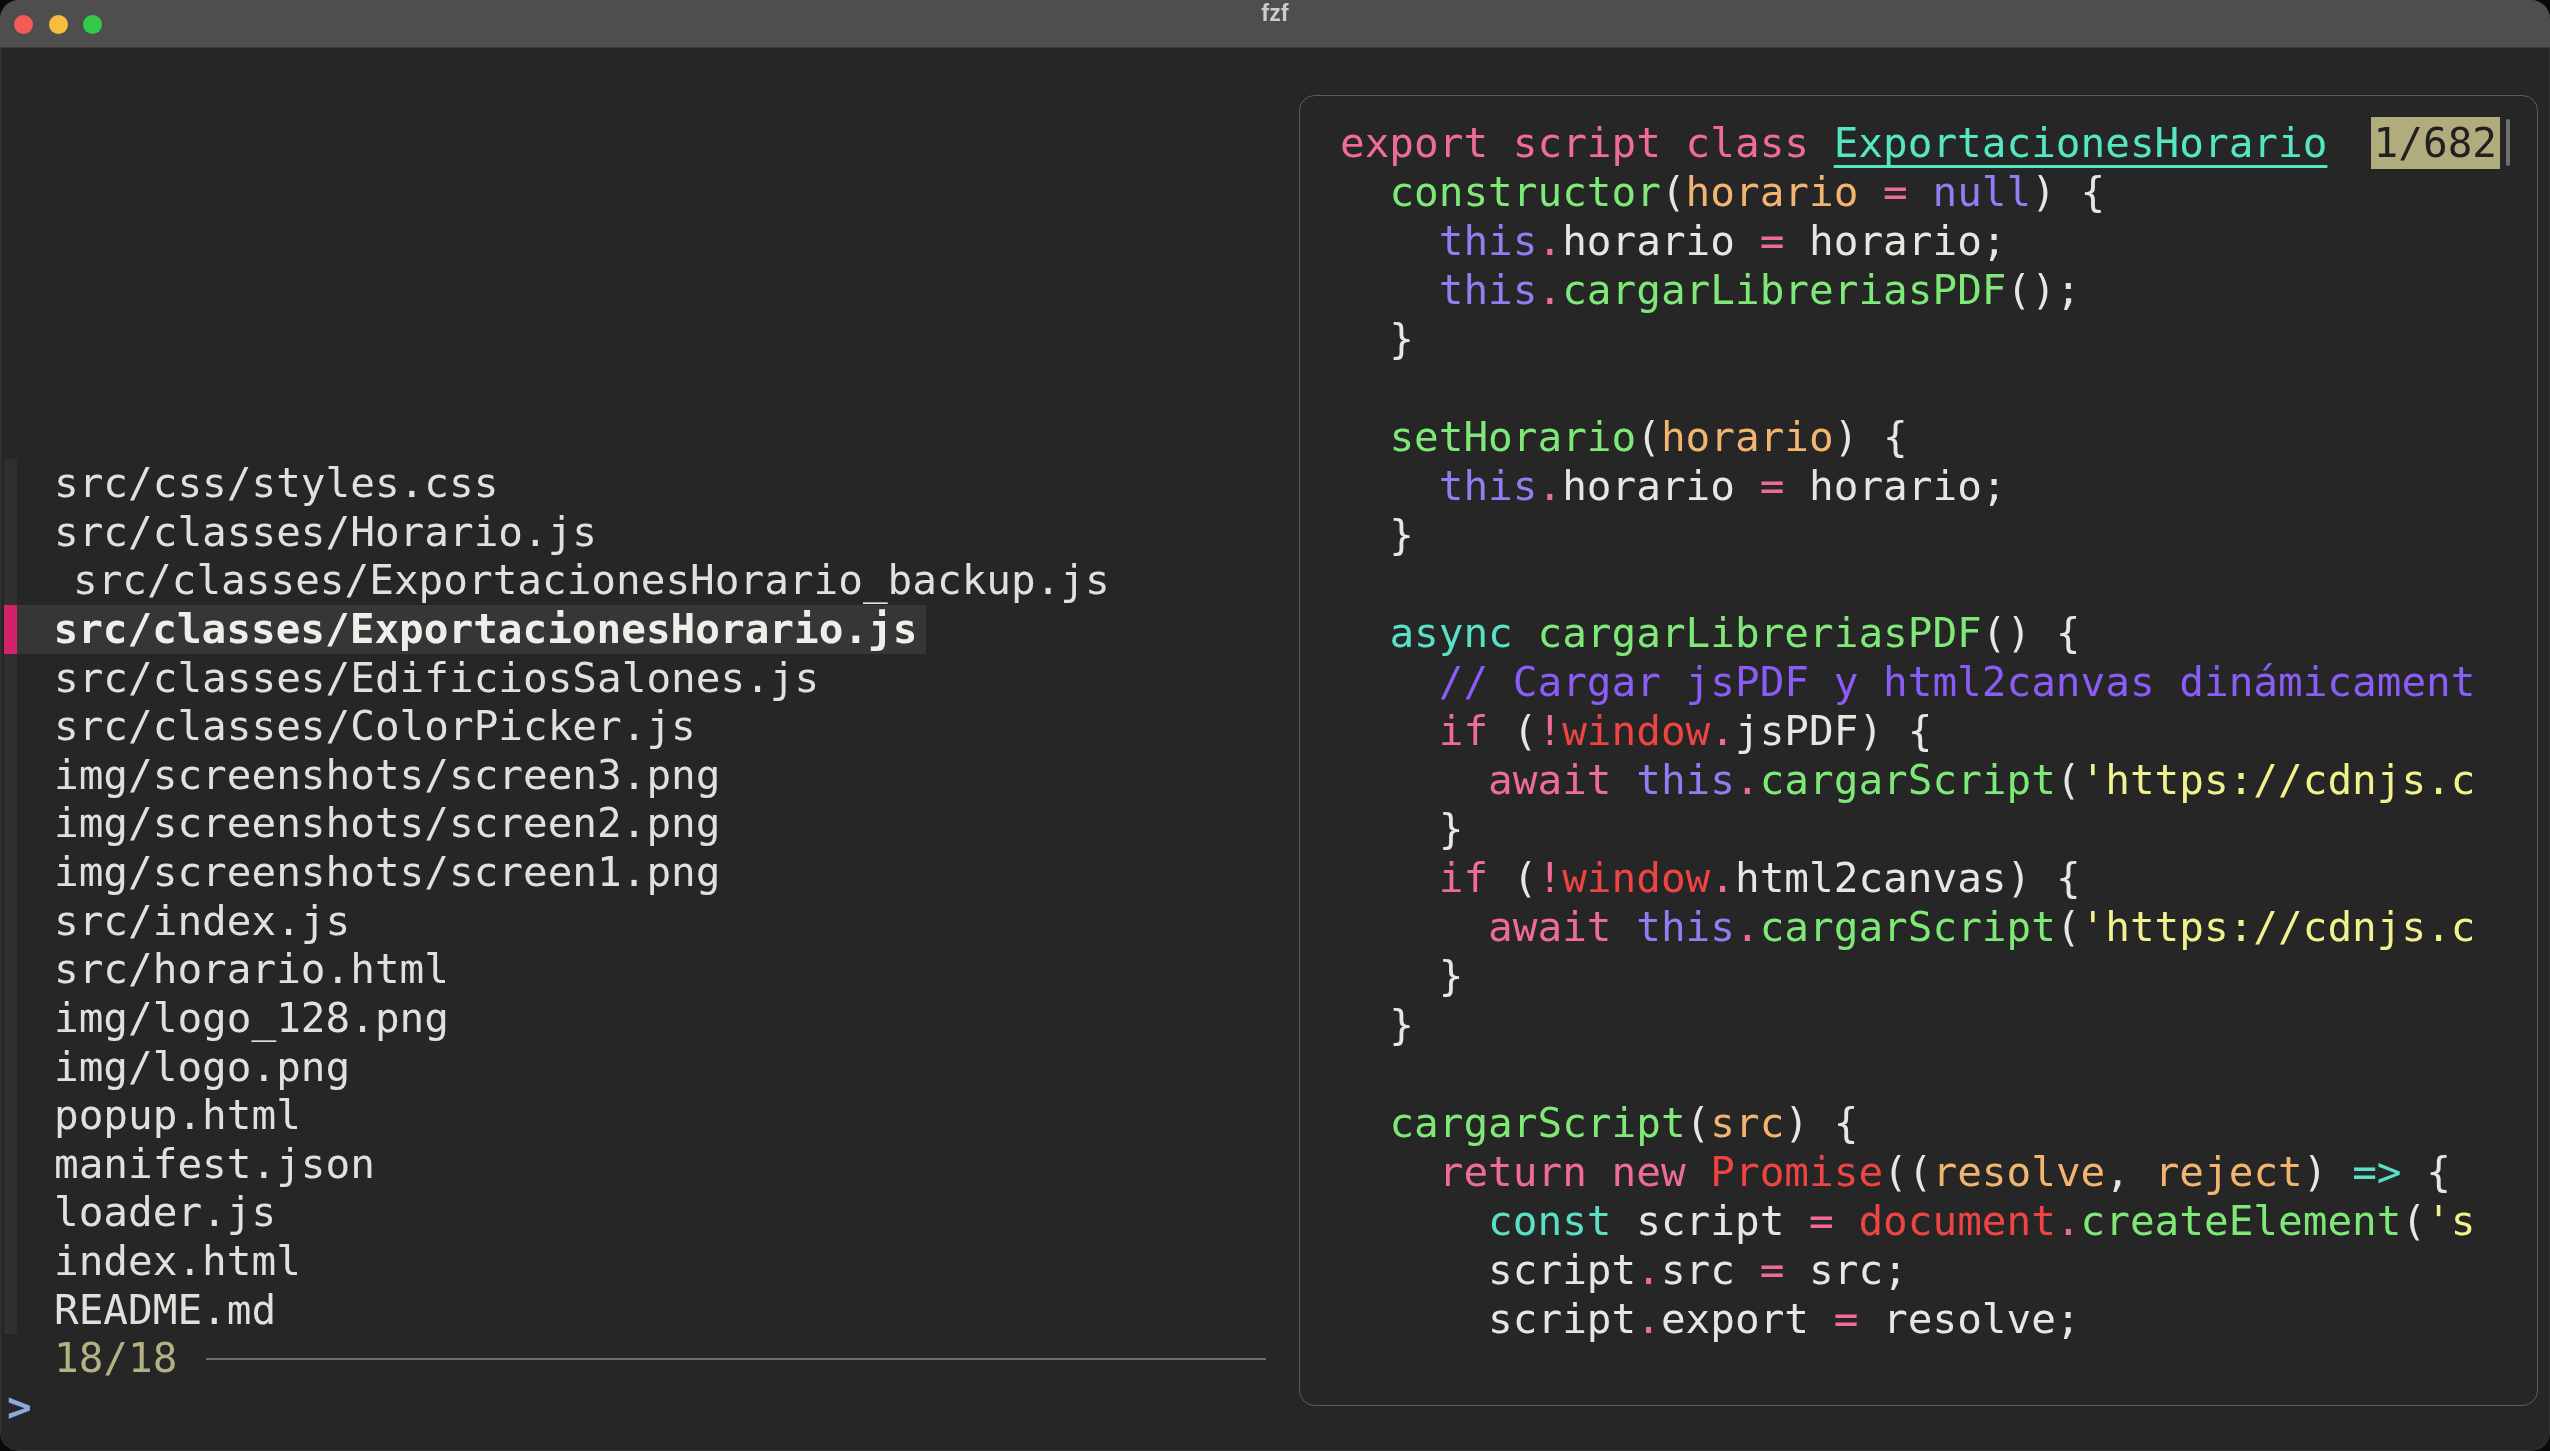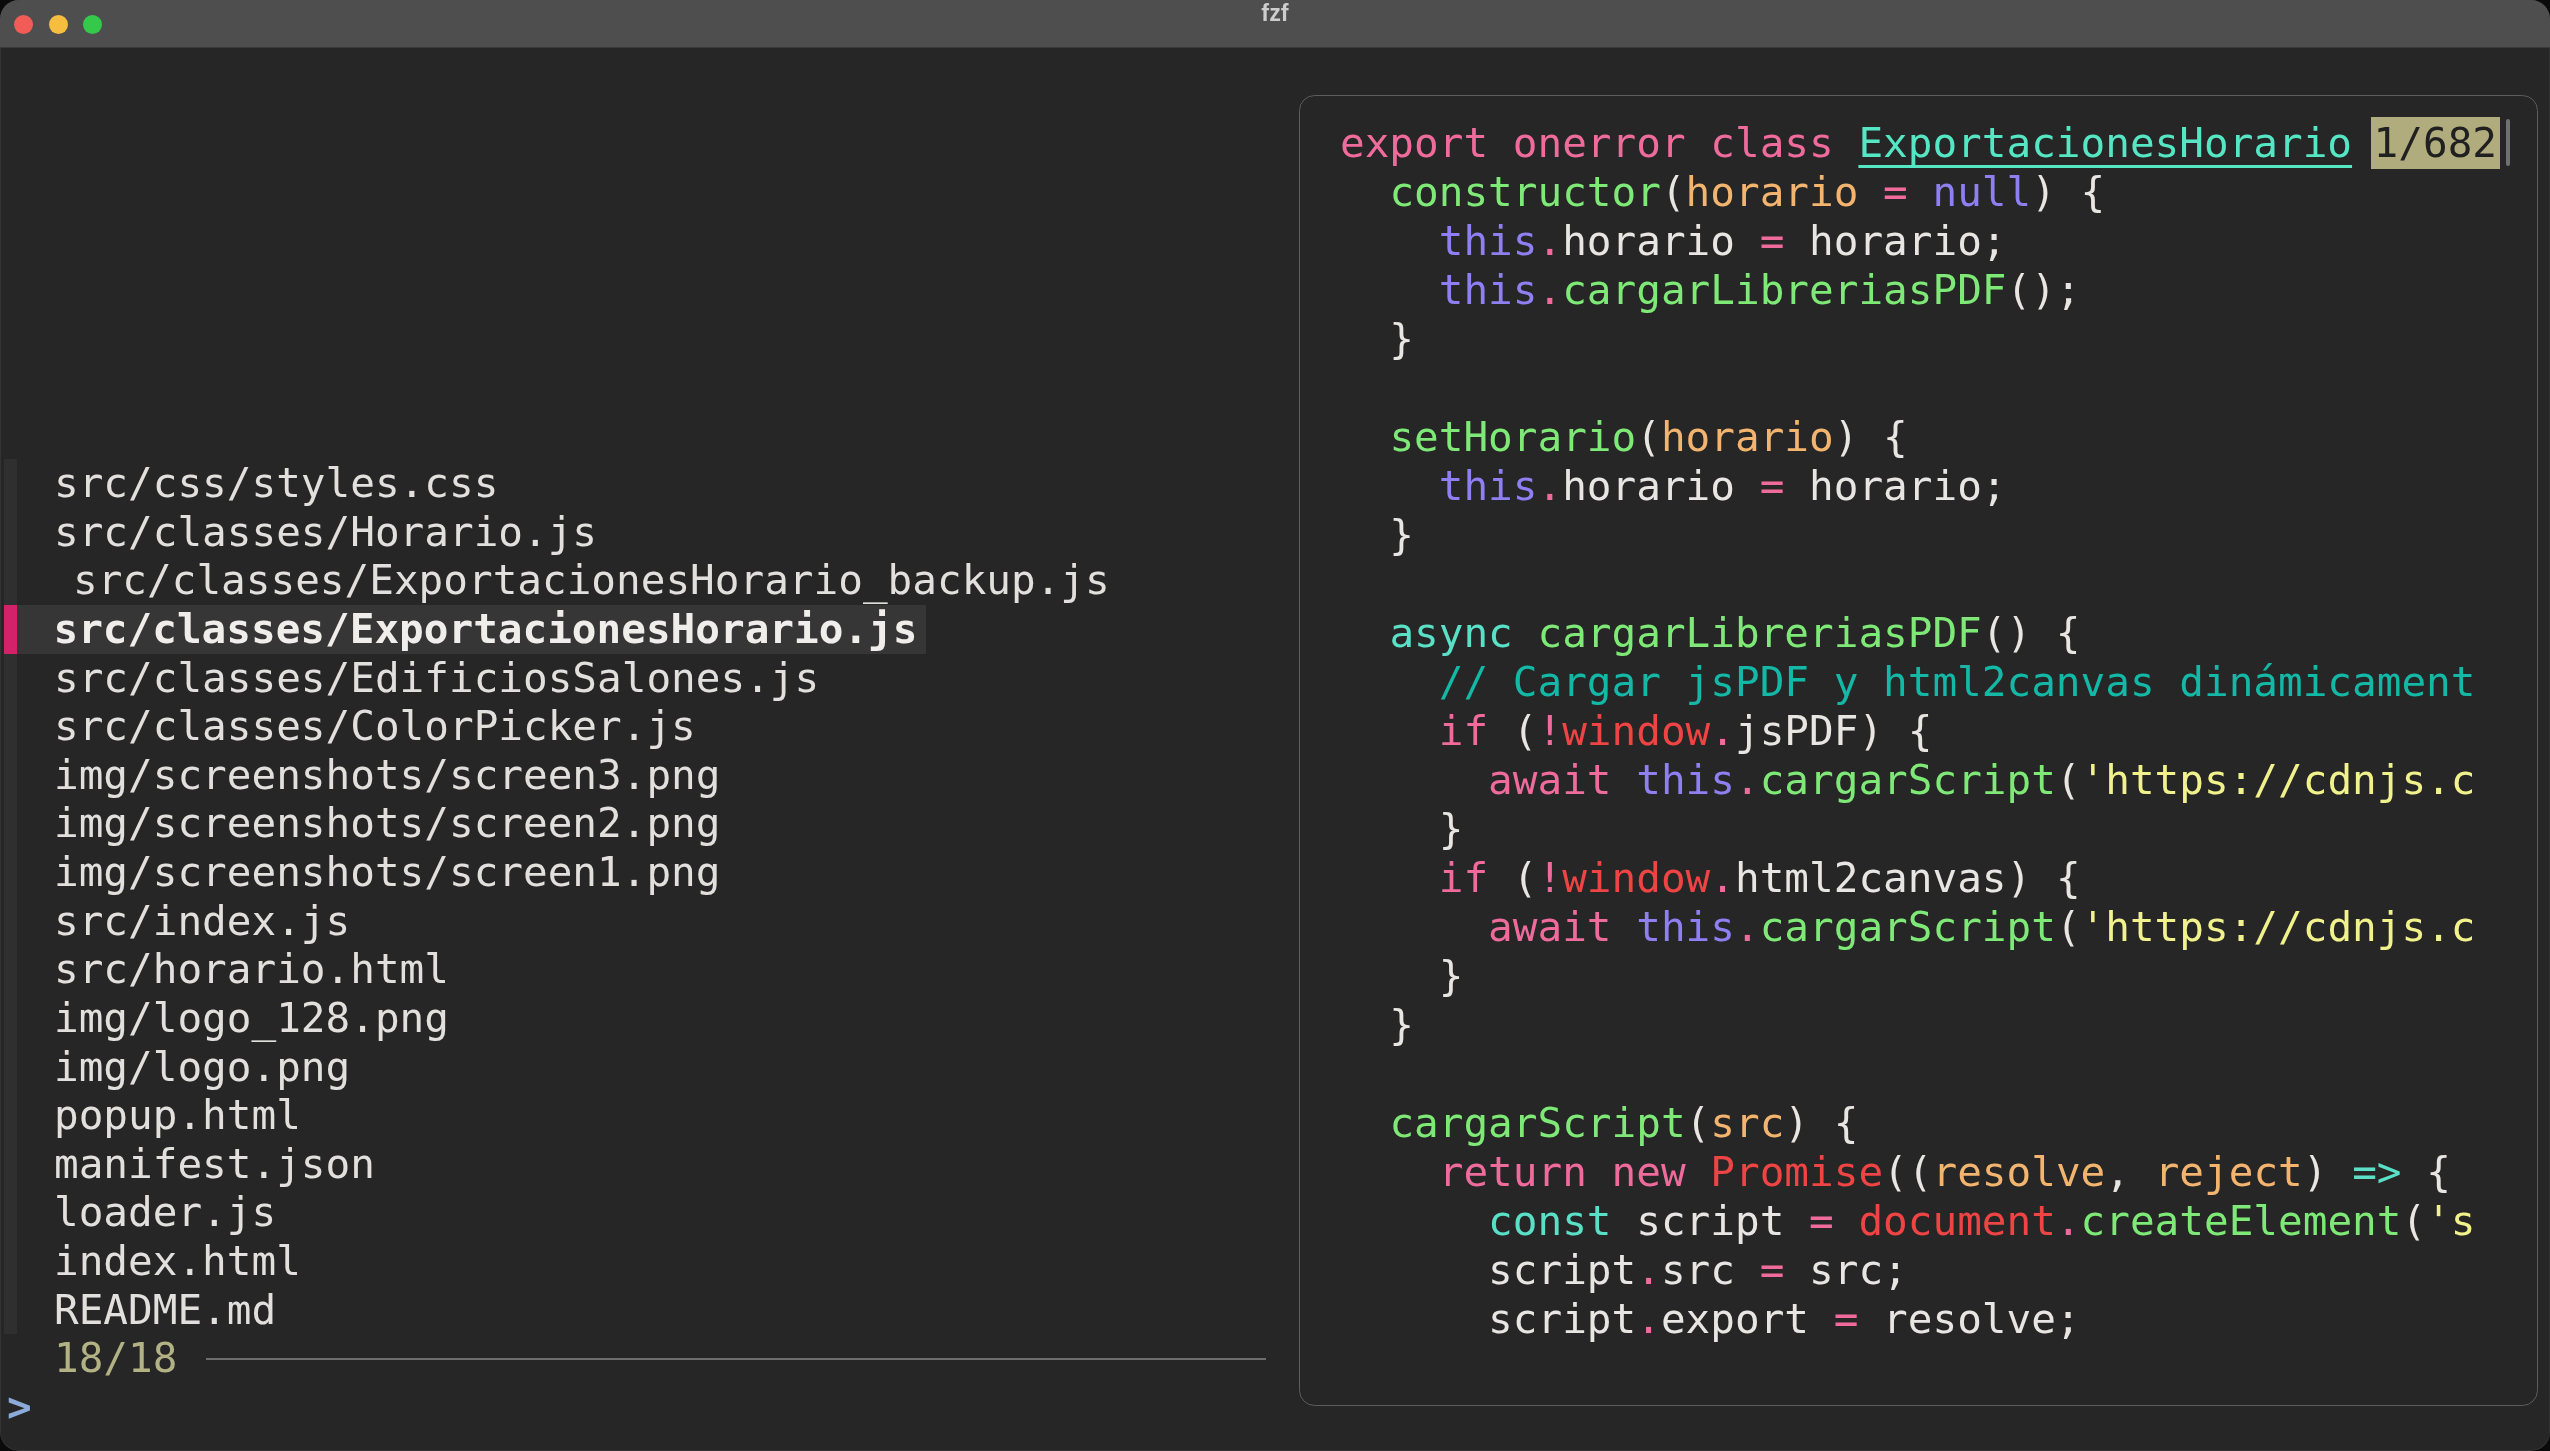--- a/index.html
+++ b/index.html
@@ -49,21 +49,21 @@
   .kw{color:#ef6b9b}
   .op{color:#ef6b9b}
   .kw2{color:#5ae0c6}
   .ar{color:#5ae0c6}
   .cls{color:#55e6c4;text-decoration:underline;text-decoration-thickness:2.6px;text-underline-offset:7.8px;}
   .fn{color:#7fe977}
   .pa{color:#f2b46e}
   .th{color:#8e7ff2}
   .nu{color:#8e7ff2}
   .bi{color:#ef4444}
-  .co{color:#14b8a6}
+  .co{color:#8b5cf6}
   .st{color:#f2f28d}
 </style>
 </head>
 <body>
 
 <div class="window">
 
   <div class="titlebar">
     <span class="light red"></span>
     <span class="light yellow"></span>
@@ -96,21 +96,21 @@
         <div class="row" style="top: 1237px;"><span class="label">index.html</span></div>
         <div class="row" style="top: 1286px;"><span class="label">README.md</span></div>
       </div>
 
     <div class="counter">18/18</div>
     <div class="sep"></div>
     <div class="prompt">&gt;</div>
 
     <div class="preview">
       <div class="code" id="code">
-          <div class="codeline"><span class="kw">export onerror class </span><span class="cls">ExportacionesHorario</span></div>
+          <div class="codeline"><span class="kw">export script class </span><span class="cls">ExportacionesHorario</span></div>
           <div class="codeline"><span class="pn">  </span><span class="fn">constructor</span><span class="pn">(</span><span class="pa">horario</span><span class="pn"> </span><span class="op">=</span><span class="pn"> </span><span class="nu">null</span><span class="pn">) {</span></div>
           <div class="codeline"><span class="pn">    </span><span class="th">this</span><span class="op">.</span><span class="pn">horario </span><span class="op">=</span><span class="pn"> horario;</span></div>
           <div class="codeline"><span class="pn">    </span><span class="th">this</span><span class="op">.</span><span class="fn">cargarLibreriasPDF</span><span class="pn">();</span></div>
           <div class="codeline"><span class="pn">  }</span></div>
           <div class="codeline"></div>
           <div class="codeline"><span class="pn">  </span><span class="fn">setHorario</span><span class="pn">(</span><span class="pa">horario</span><span class="pn">) {</span></div>
           <div class="codeline"><span class="pn">    </span><span class="th">this</span><span class="op">.</span><span class="pn">horario </span><span class="op">=</span><span class="pn"> horario;</span></div>
           <div class="codeline"><span class="pn">  }</span></div>
           <div class="codeline"></div>
           <div class="codeline"><span class="pn">  </span><span class="kw2">async</span><span class="pn"> </span><span class="fn">cargarLibreriasPDF</span><span class="pn">() {</span></div>

